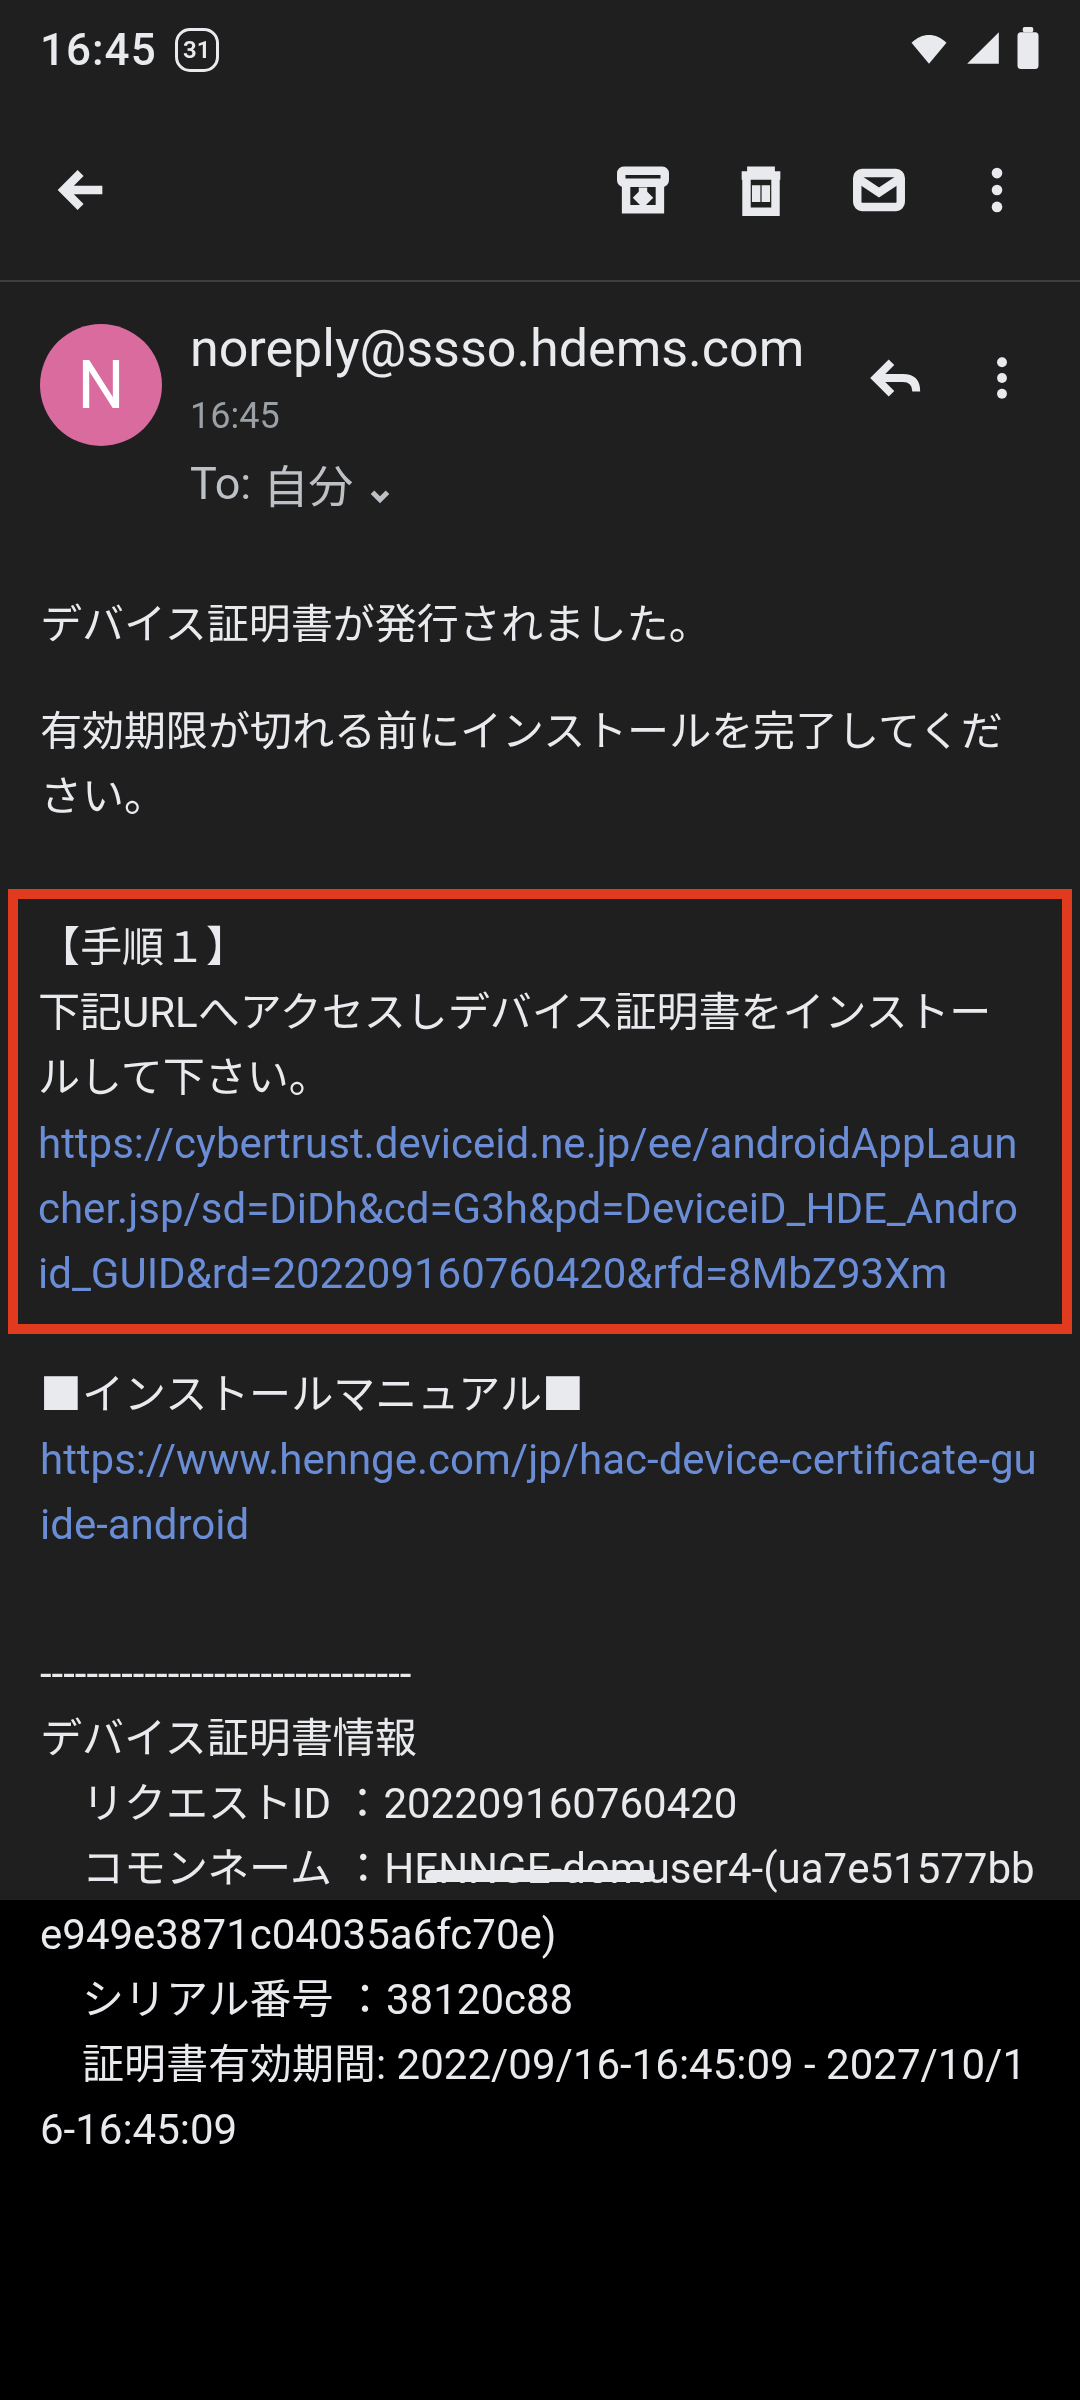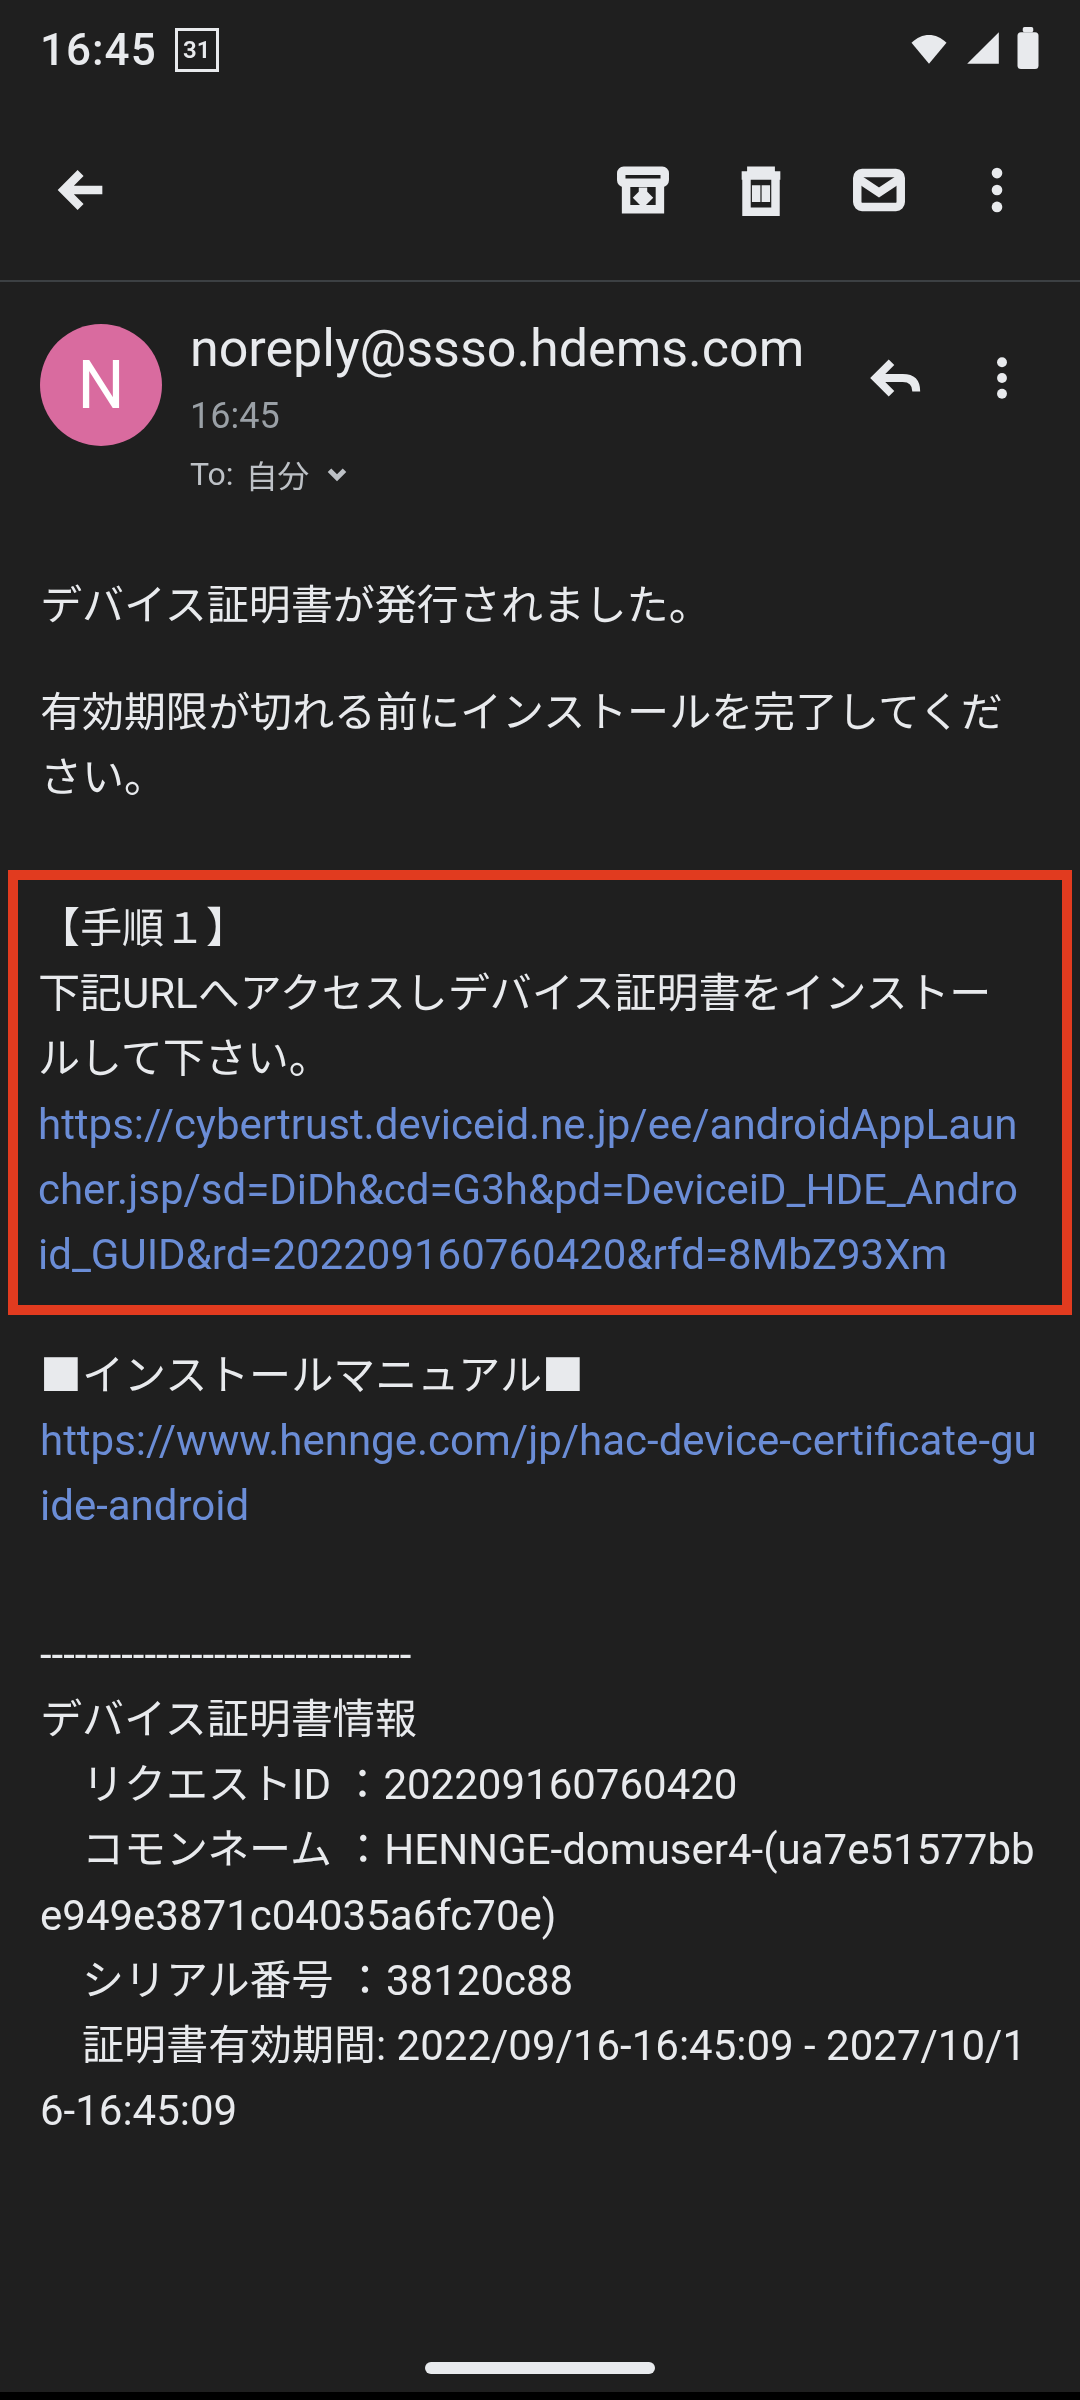--- a/index.html
+++ b/index.html
@@ -1,42 +1,42 @@
 <!DOCTYPE html>
 <html><head>
 <meta charset="utf-8">
 <style>
   * { margin: 0; padding: 0; box-sizing: border-box; }
   html, body { width: 1080px; height: 2400px; background: #000; overflow: hidden; font-family: Roboto, "Noto Sans JP", sans-serif; color: #e8eaed; }
-  .screen { width: 1080px; height: 2392px; background: #1f1f1f; position: relative; }
+  .screen { width: 1080px; height: 1900px; background: #1f1f1f; position: relative; }
 
   
   .status-bar { height: 100px; display: flex; align-items: center; justify-content: space-between; padding: 0 40px; background: #1f1f1f; color: #e8eaed; }
   .status-left { display: flex; align-items: center; gap: 18px; }
   .status-time { font-size: 44px; font-weight: 500; letter-spacing: 1px; }
   .status-right { display: flex; align-items: center; gap: 14px; }
-  .icon-cal { width: 44px; height: 44px; border: 3px solid #e8eaed; border-radius: 0; display: flex; align-items: center; justify-content: center; font-size: 24px; font-weight: 600; }
+  .icon-cal { width: 44px; height: 44px; border: 3px solid #e8eaed; border-radius: 15px; display: flex; align-items: center; justify-content: center; font-size: 24px; font-weight: 600; }
 
   
   .app-bar { height: 180px; display: flex; align-items: center; padding: 0 28px; gap: 8px; background: #1f1f1f; }
   .app-bar .spacer { flex: 1; }
   .ab-btn { width: 110px; height: 110px; display: flex; align-items: center; justify-content: center; }
   .ab-btn svg { width: 58px; height: 58px; stroke: #e8eaed; fill: none; stroke-width: 3.5; }
   .ab-btn.more svg circle { fill: #e8eaed; stroke: none; }
 
   .divider { height: 2px; background: #3c4043; width: 100%; }
 
   
   .msg-header { display: flex; align-items: flex-start; padding: 36px 28px 20px 40px; gap: 28px; }
   .avatar { width: 122px; height: 122px; border-radius: 50%; background: #d96b9f; color: #fff; display: flex; align-items: center; justify-content: center; font-size: 66px; font-weight: 400; flex-shrink: 0; margin-top: 6px; }
   .sender-block { flex: 1; min-width: 0; }
   .sender-line { display: flex; align-items: baseline; gap: 16px; flex-wrap: wrap; }
   .sender { font-size: 52px; font-weight: 400; color: #e8eaed; }
   .sent-time { font-size: 36px; color: #9aa0a6; }
-  .to-line { margin-top: 14px; font-size: 32px; color: #bdc1c6; display: flex; align-items: center; gap: 12px; }
+  .to-line { margin-top: 14px; font-size: 45px; color: #bdc1c6; display: flex; align-items: center; gap: 12px; }
   .chev-down { width: 30px; height: 30px; }
   .chev-down svg { width: 30px; height: 30px; stroke: #bdc1c6; fill: none; stroke-width: 4; }
   .header-actions { display: flex; align-items: center; gap: 6px; margin-top: 10px; }
   .ha-btn { width: 100px; height: 100px; display: flex; align-items: center; justify-content: center; }
   .ha-btn svg { width: 54px; height: 54px; stroke: #e8eaed; fill: none; stroke-width: 3.5; }
   .ha-btn.more svg circle { fill: #e8eaed; stroke: none; }
 
   
   .body { padding: 56px 40px 0 40px; font-size: 42px; line-height: 1.55; color: #e8eaed; word-break: break-all; }
   .body p { margin-bottom: 0; }

